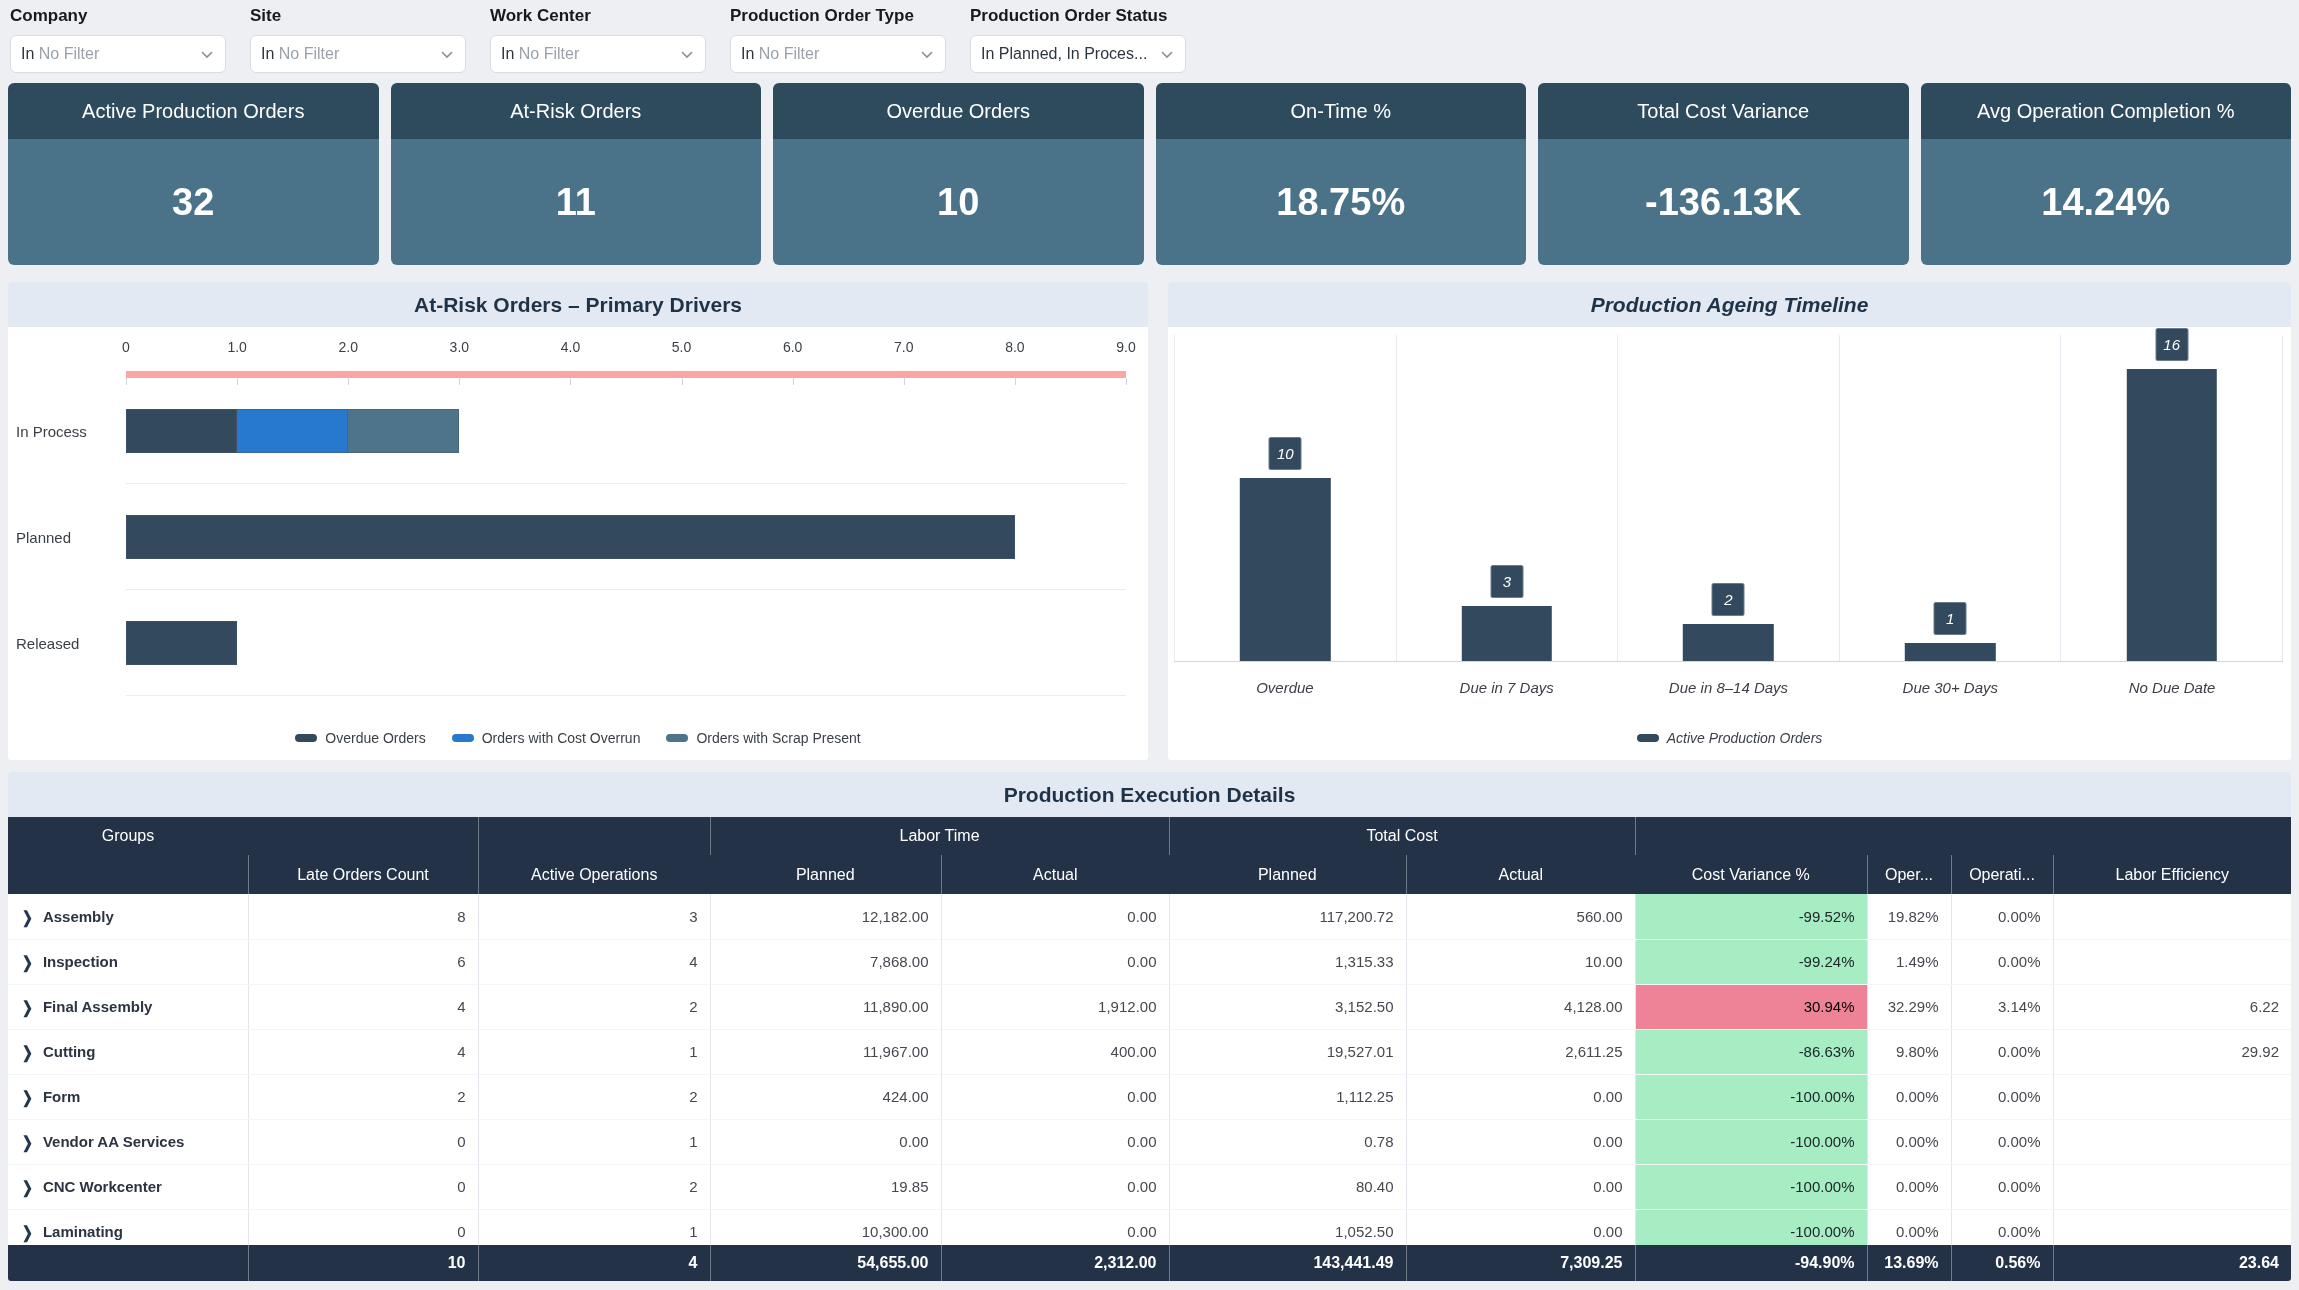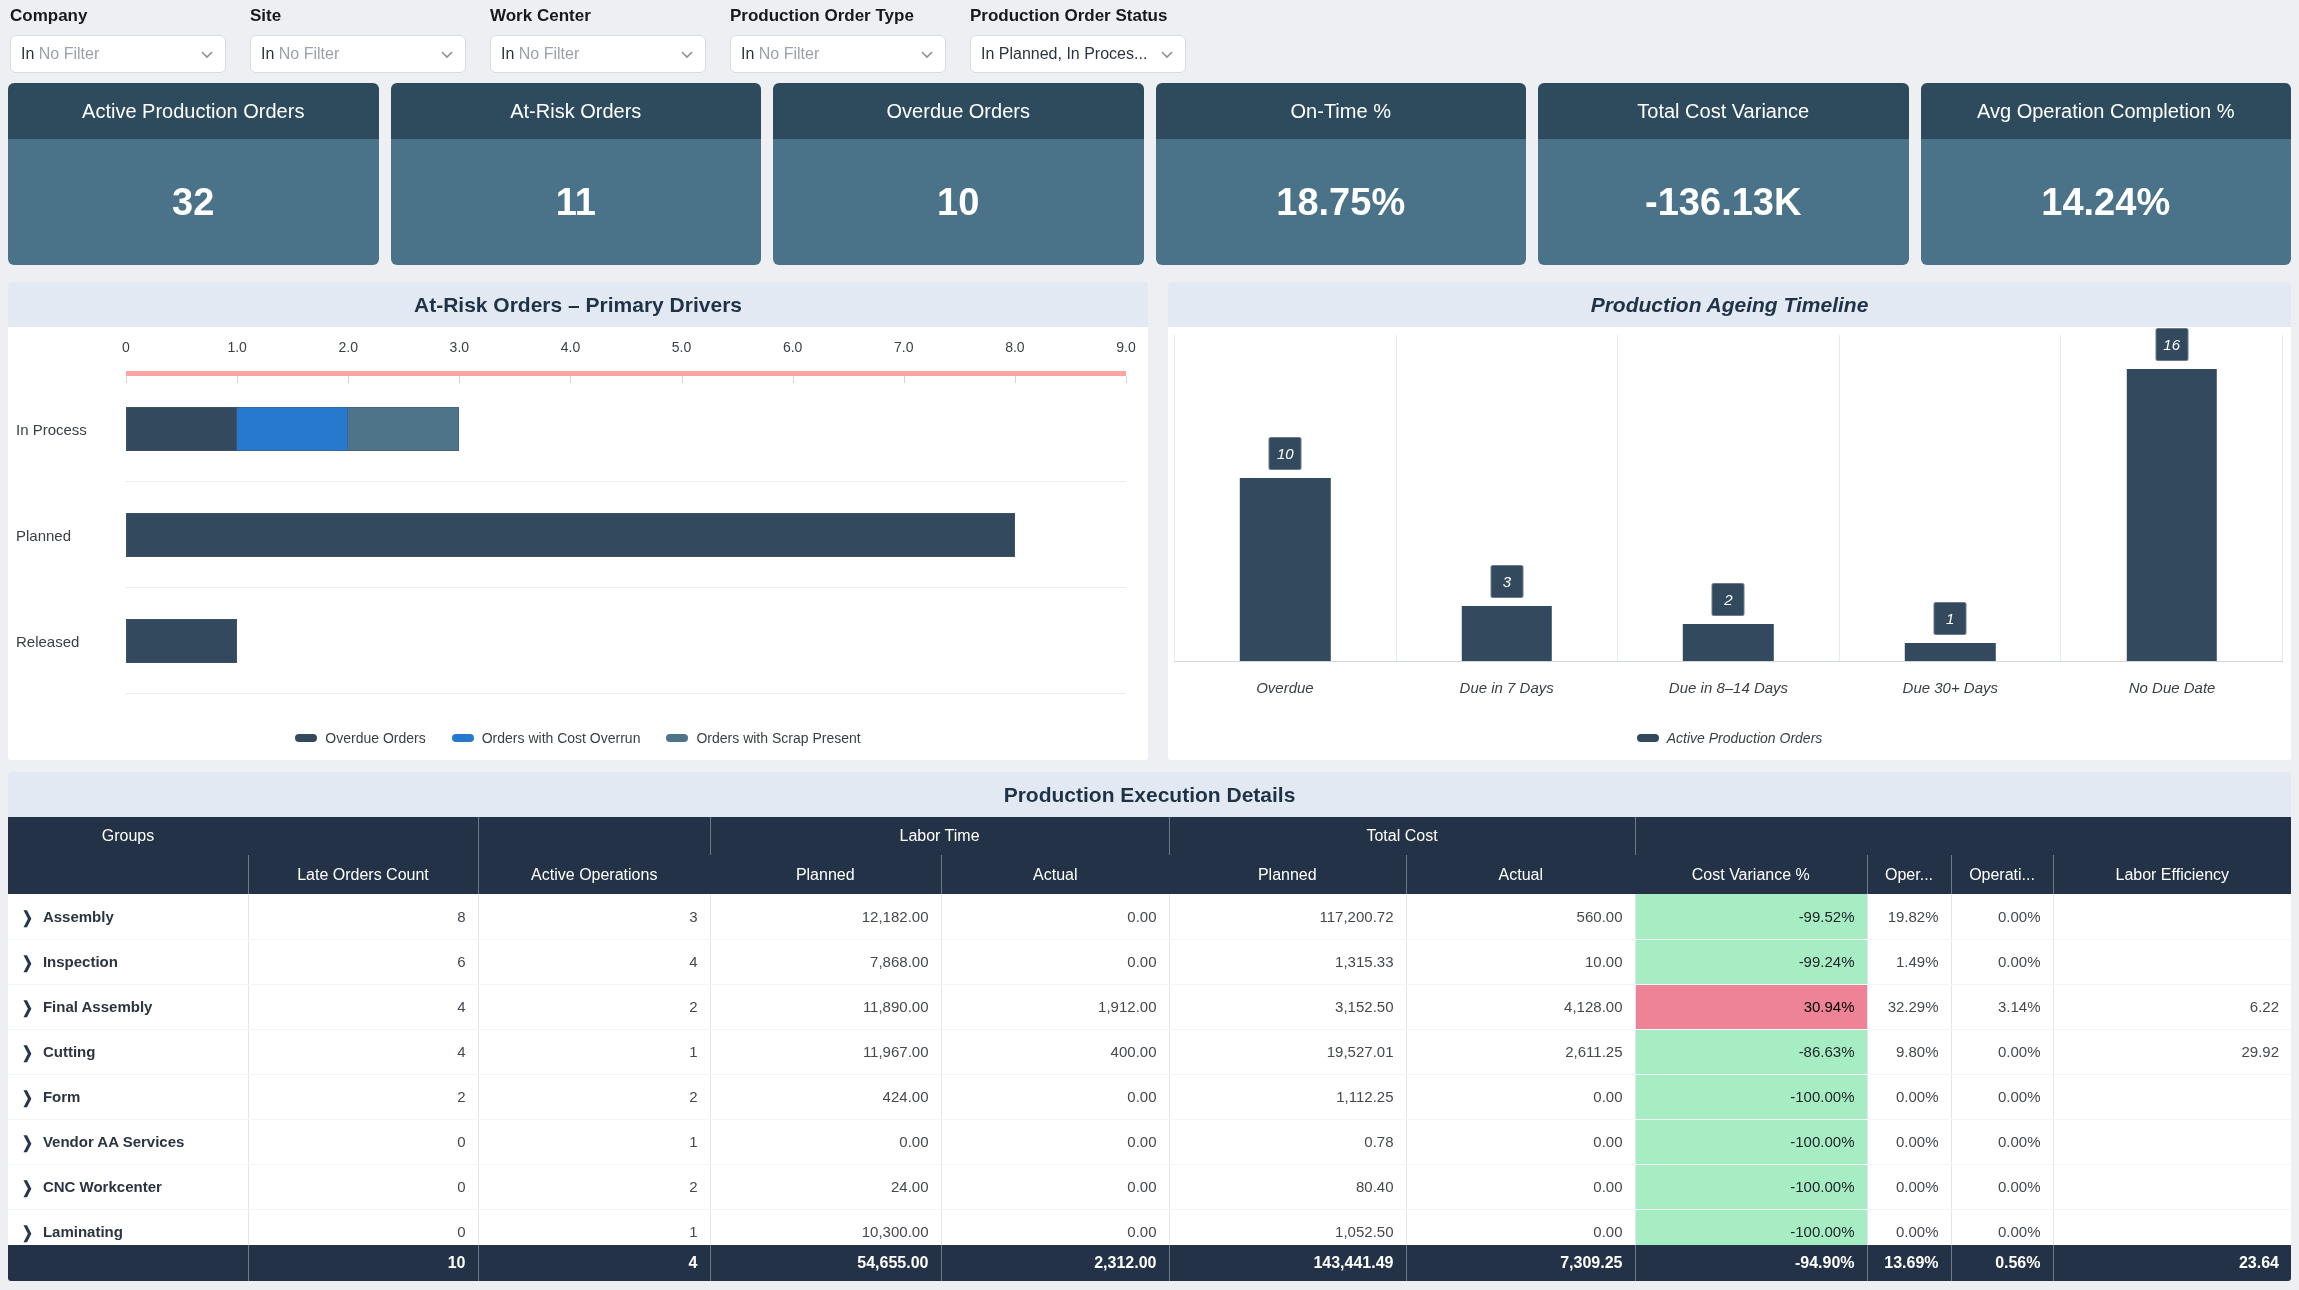--- a/index.html
+++ b/index.html
@@ -32,21 +32,21 @@
   .panel-title { height:45px; background:var(--panel-title-bg); color:#1f3348; font-weight:bold;
     font-size:21px; display:flex; align-items:center; justify-content:center; }
   #left-chart-panel { width:1140px; }
   #right-chart-panel { flex:1;font-style:italic; }
 
   
   .hchart { position:relative; height:433px; }
   .hx-axis { position:absolute; left:118px; right:22px; top:12px; height:20px; }
   .hx-axis .tick-label { position:absolute; transform:translateX(-50%); font-size:14px; color:#3a3f46; }
   .hplot { position:absolute; left:118px; right:22px; top:44px; height:318px;
-    border-top:5px solid #fca5a5; }
+    border-top:7px solid #fca5a5; }
   .hplot .tickmark { position:absolute; top:0; width:1px; height:7px; background:#cfd6dd; }
   .hband { position:relative; height:106px; border-bottom:1px solid #e9eef4; }
   .hband:last-child { border-bottom:1px solid #e9eef4; }
   .hband .cat-label { position:absolute; left:-110px; width:100px; top:50%; transform:translateY(-50%);
     font-size:15px; color:#3a3f46; }
   .hbar { position:absolute; left:0; top:50%; transform:translateY(-50%); height:44px; display:flex; width:100%; }
   .hseg { height:100%; border:1px solid rgba(70,90,110,.55); }
   .hseg + .hseg { border-left:none; }
 
   
@@ -416,21 +416,21 @@
               <td>0.00</td>
               <td class="var-good">-100.00%</td>
               <td>0.00%</td>
               <td>0.00%</td>
               <td></td>
             </tr>
             <tr>
               <td class="group-cell"><span class="chevron-right">❯</span><span>CNC Workcenter</span></td>
               <td>0</td>
               <td>2</td>
-              <td>24.00</td>
+              <td>19.85</td>
               <td>0.00</td>
               <td>80.40</td>
               <td>0.00</td>
               <td class="var-good">-100.00%</td>
               <td>0.00%</td>
               <td>0.00%</td>
               <td></td>
             </tr>
             <tr>
               <td class="group-cell"><span class="chevron-right">❯</span><span>Laminating</span></td>

